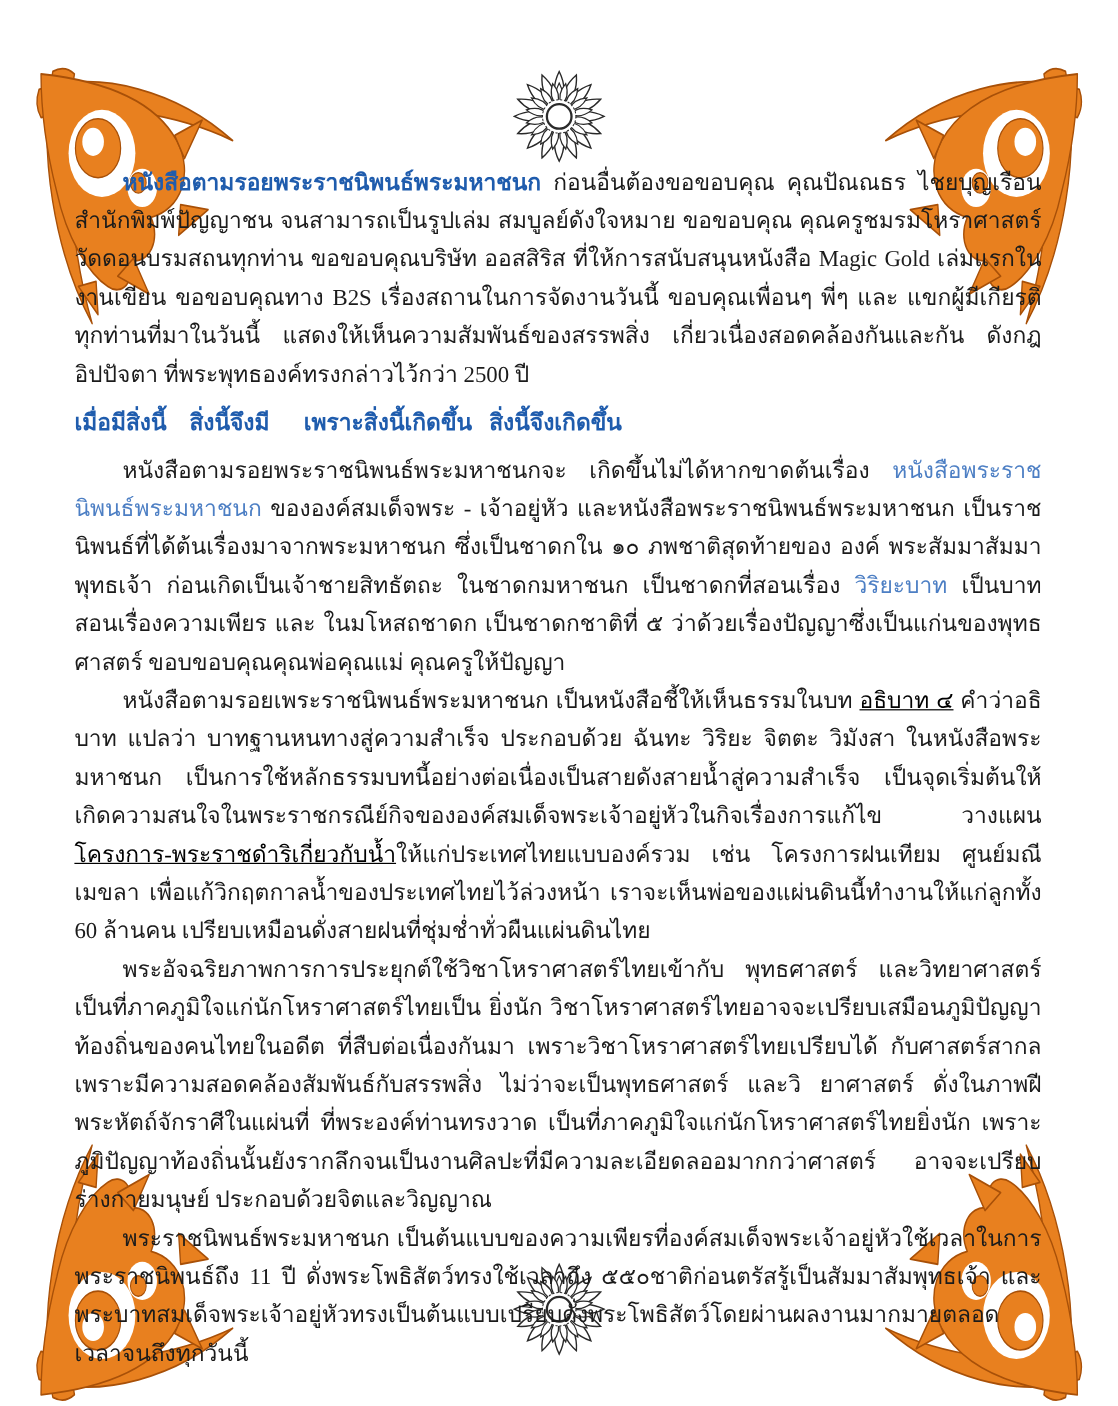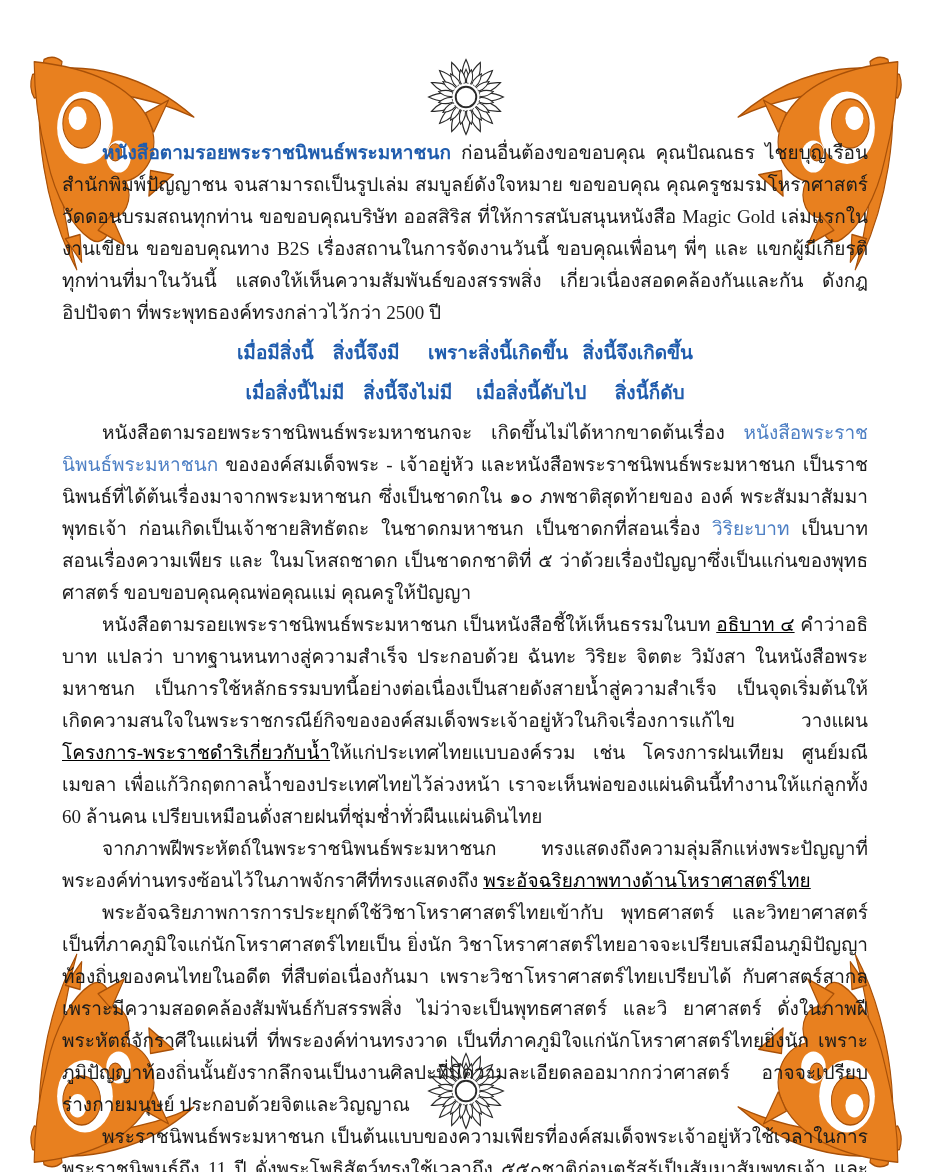--- a/index.html
+++ b/index.html
@@ -26,21 +26,21 @@
     position:absolute;left:62px;right:64px;top:110px;
     font-size:19px;line-height:32px;color:#1b1b1b;
     text-align:justify;
   }
   .para{margin:0;text-indent:40px;}
   .lead{font-weight:bold;color:#1f5cad;}
   .hl{color:#4d7fc4;}
   .lk{color:#000000;text-decoration:underline;cursor:pointer;}
   .quote{
     margin:8px 0;text-indent:0;
-    text-align:center;font-weight:bold;color:#1f5cad;
+    font-weight:bold;color:#1f5cad;
     white-space:pre-wrap;
   }
 </style>
 </head>
 <body>
 
 <svg width="0" height="0" style="position:absolute" aria-hidden="true">
   <defs>
 
     <g id="kanok-corner">
@@ -129,26 +129,24 @@
     </svg>
   <svg class="flower bottom" viewBox="0 0 120 120">
       <use href="#mandala"></use>
     </svg>
 
   <div id="content">
 
     <p class="para"><span class="lead">หนังสือตามรอยพระราชนิพนธ์พระมหาชนก</span><span> ก่อนอื่นต้องขอขอบคุณ คุณปัณณธร  ไชยบุญเรือน สำนักพิมพ์ปัญญาชน จนสามารถเป็นรูปเล่ม สมบูลย์ดังใจหมาย ขอขอบคุณ คุณครูชมรมโหราศาสตร์วัดดอนบรมสถนทุกท่าน  ขอขอบคุณบริษัท ออสสิริส  ที่ให้การสนับสนุนหนังสือ  Magic Gold เล่มแรกในงานเขียน ขอขอบคุณทาง B2S เรื่องสถานในการจัดงานวันนี้  ขอบคุณเพื่อนๆ พี่ๆ และ แขกผู้มีเกียรติทุกท่านที่มาในวันนี้  แสดงให้เห็นความสัมพันธ์ของสรรพสิ่ง เกี่ยวเนื่องสอดคล้องกันและกัน ดังกฎอิปปัจตา ที่พระพุทธองค์ทรงกล่าวไว้กว่า 2500 ปี</span></p>
 
     <p class="quote">เมื่อมีสิ่งนี้    สิ่งนี้จึงมี      เพราะสิ่งนี้เกิดขึ้น   สิ่งนี้จึงเกิดขึ้น</p>
-    <p class="quote">เมื่อสิ่งนี้ไม่มี    สิ่งนี้จึงไม่มี     เมื่อสิ่งนี้ดับไป      สิ่งนี้ก็ดับ</p>
 
     <p class="para"><span>หนังสือตามรอยพระราชนิพนธ์พระมหาชนกจะ เกิดขึ้นไม่ได้หากขาดต้นเรื่อง </span><span class="hl">หนังสือพระราชนิพนธ์พระมหาชนก</span><span> ขององค์สมเด็จพระ - เจ้าอยู่หัว  และหนังสือพระราชนิพนธ์พระมหาชนก เป็นราชนิพนธ์ที่ได้ต้นเรื่องมาจากพระมหาชนก ซึ่งเป็นชาดกใน ๑๐ ภพชาติสุดท้ายของ องค์ พระสัมมาสัมมาพุทธเจ้า ก่อนเกิดเป็นเจ้าชายสิทธัตถะ ในชาดกมหาชนก เป็นชาดกที่สอนเรื่อง </span><span class="hl">วิริยะบาท</span><span> เป็นบาทสอนเรื่องความเพียร และ ในมโหสถชาดก เป็นชาดกชาติที่ ๕  ว่าด้วยเรื่องปัญญาซึ่งเป็นแก่นของพุทธศาสตร์ ขอบขอบคุณคุณพ่อคุณแม่ คุณครูให้ปัญญา</span></p>
 
     <p class="para"><span>หนังสือตามรอยเพระราชนิพนธ์พระมหาชนก  เป็นหนังสือชี้ให้เห็นธรรมในบท </span><span class="lk">อธิบาท ๔</span><span>  คำว่าอธิบาท แปลว่า บาทฐานหนทางสู่ความสำเร็จ ประกอบด้วย ฉันทะ วิริยะ จิตตะ วิมังสา ในหนังสือพระมหาชนก  เป็นการใช้หลักธรรมบทนี้อย่างต่อเนื่องเป็นสายดังสายน้ำสู่ความสำเร็จ  เป็นจุดเริ่มต้นให้เกิดความสนใจในพระราชกรณีย์กิจขององค์สมเด็จพระเจ้าอยู่หัวในกิจเรื่องการแก้ไข วางแผน  </span><span class="lk">โครงการ-พระราชดำริเกี่ยวกับน้ำ</span><span>ให้แก่ประเทศไทยแบบองค์รวม เช่น โครงการฝนเทียม  ศูนย์มณีเมขลา เพื่อแก้วิกฤตกาลน้ำของประเทศไทยไว้ล่วงหน้า เราจะเห็นพ่อของแผ่นดินนี้ทำงานให้แก่ลูกทั้ง  60 ล้านคน เปรียบเหมือนดั่งสายฝนที่ชุ่มช่ำทั่วผืนแผ่นดินไทย</span></p>
 
-    <p class="para"><span>จากภาพฝีพระหัตถ์ในพระราชนิพนธ์พระมหาชนก ทรงแสดงถึงความลุ่มลึกแห่งพระปัญญาที่พระองค์ท่านทรงซ้อนไว้ในภาพจักราศีที่ทรงแสดงถึง </span><span class="lk">พระอัจฉริยภาพทางด้านโหราศาสตร์ไทย</span></p>
 
     <p class="para"><span>พระอัจฉริยภาพการการประยุกต์ใช้วิชาโหราศาสตร์ไทยเข้ากับ พุทธศาสตร์ และวิทยาศาสตร์  เป็นที่ภาคภูมิใจแก่นักโหราศาสตร์ไทยเป็น ยิ่งนัก  วิชาโหราศาสตร์ไทยอาจจะเปรียบเสมือนภูมิปัญญาท้องถิ่นของคนไทยในอดีต  ที่สืบต่อเนื่องกันมา เพราะวิชาโหราศาสตร์ไทยเปรียบได้ กับศาสตร์สากลเพราะมีความสอดคล้องสัมพันธ์กับสรรพสิ่ง  ไม่ว่าจะเป็นพุทธศาสตร์ และวิ ยาศาสตร์  ดั่งในภาพฝีพระหัตถ์จักราศีในแผ่นที่ ที่พระองค์ท่านทรงวาด  เป็นที่ภาคภูมิใจแก่นักโหราศาสตร์ไทยยิ่งนัก เพราะภูมิปัญญาท้องถิ่นนั้นยังรากลึกจนเป็นงานศิลปะที่มีความละเอียดลออมากกว่าศาสตร์ อาจจะเปรียบร่างกายมนุษย์ ประกอบด้วยจิตและวิญญาณ</span></p>
 
     <p class="para"><span>พระราชนิพนธ์พระมหาชนก เป็นต้นแบบของความเพียรที่องค์สมเด็จพระเจ้าอยู่หัวใช้เวลาในการพระราชนิพนธ์ถึง 11 ปี ดั่งพระโพธิสัตว์ทรงใช้เวลาถึง ๕๕๐ชาติก่อนตรัสรู้เป็นสัมมาสัมพุทธเจ้า  และพระบาทสมเด็จพระเจ้าอยู่หัวทรงเป็นต้นแบบเปรียบดั่งพระโพธิสัตว์โดยผ่านผลงานมากมายตลอดเวลาจนถึงทุกวันนี้</span></p>
 
   </div>
 </div>
 
 </body></html>

